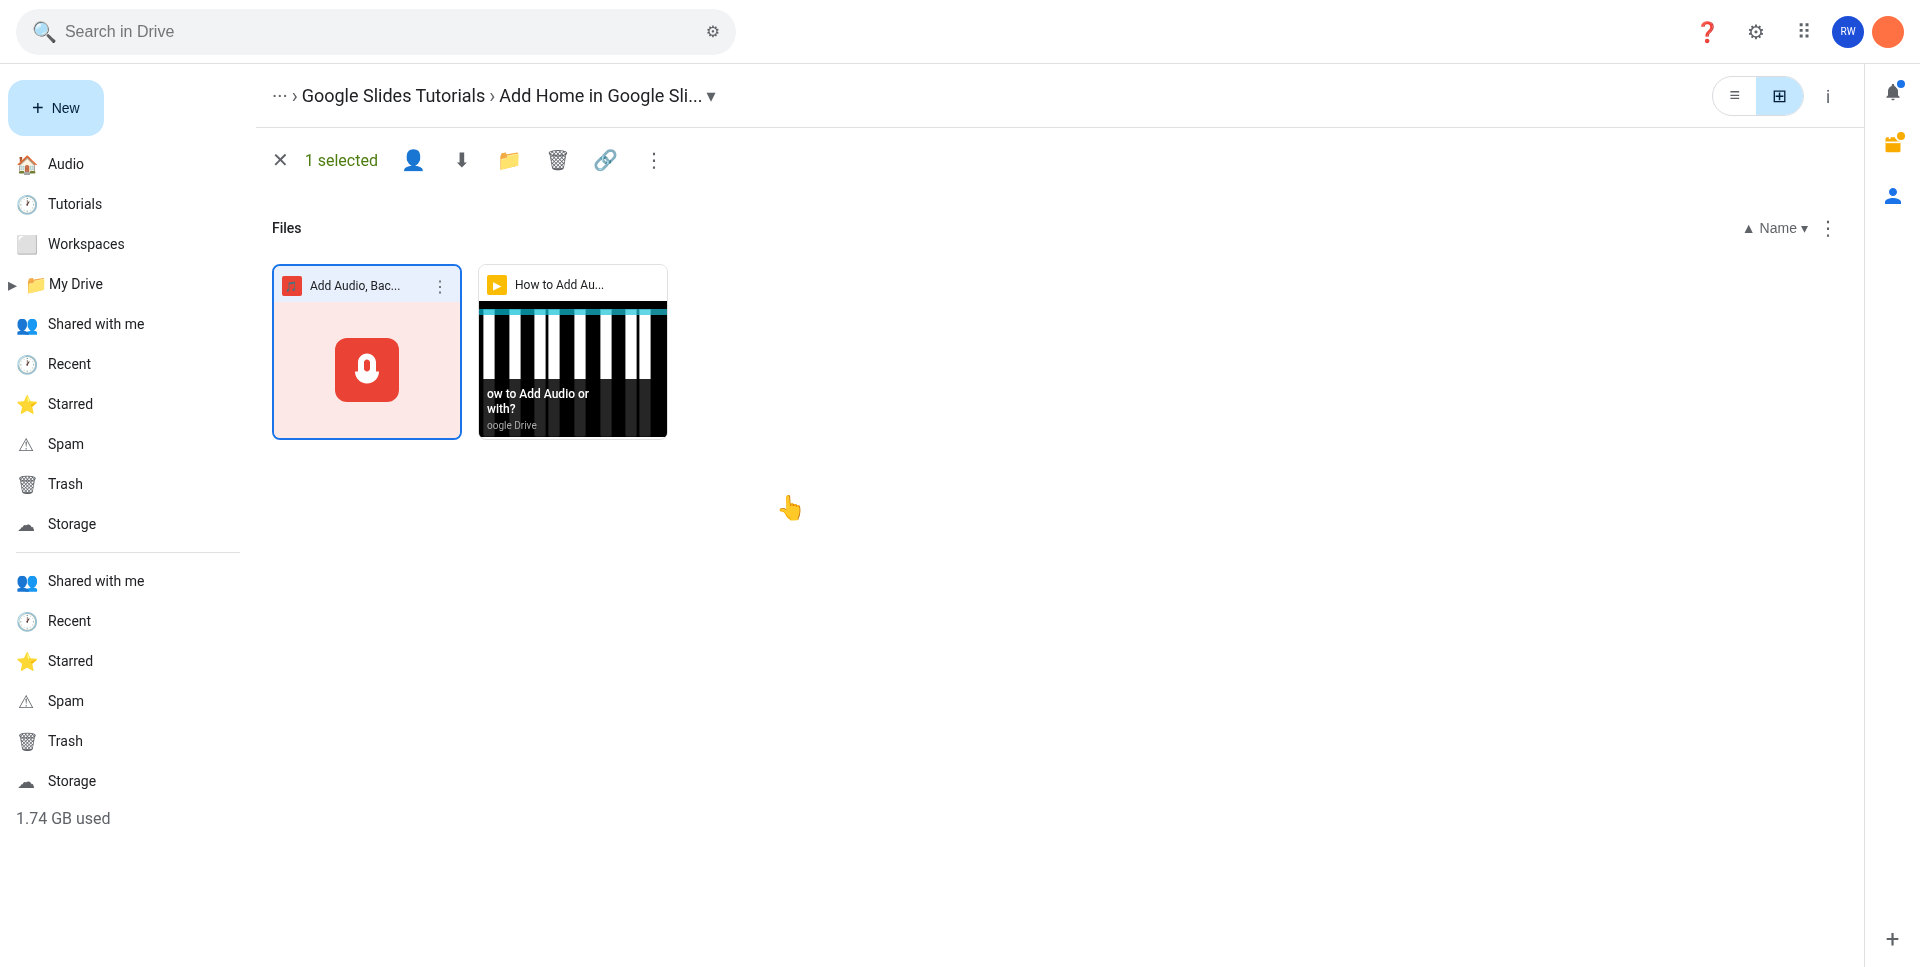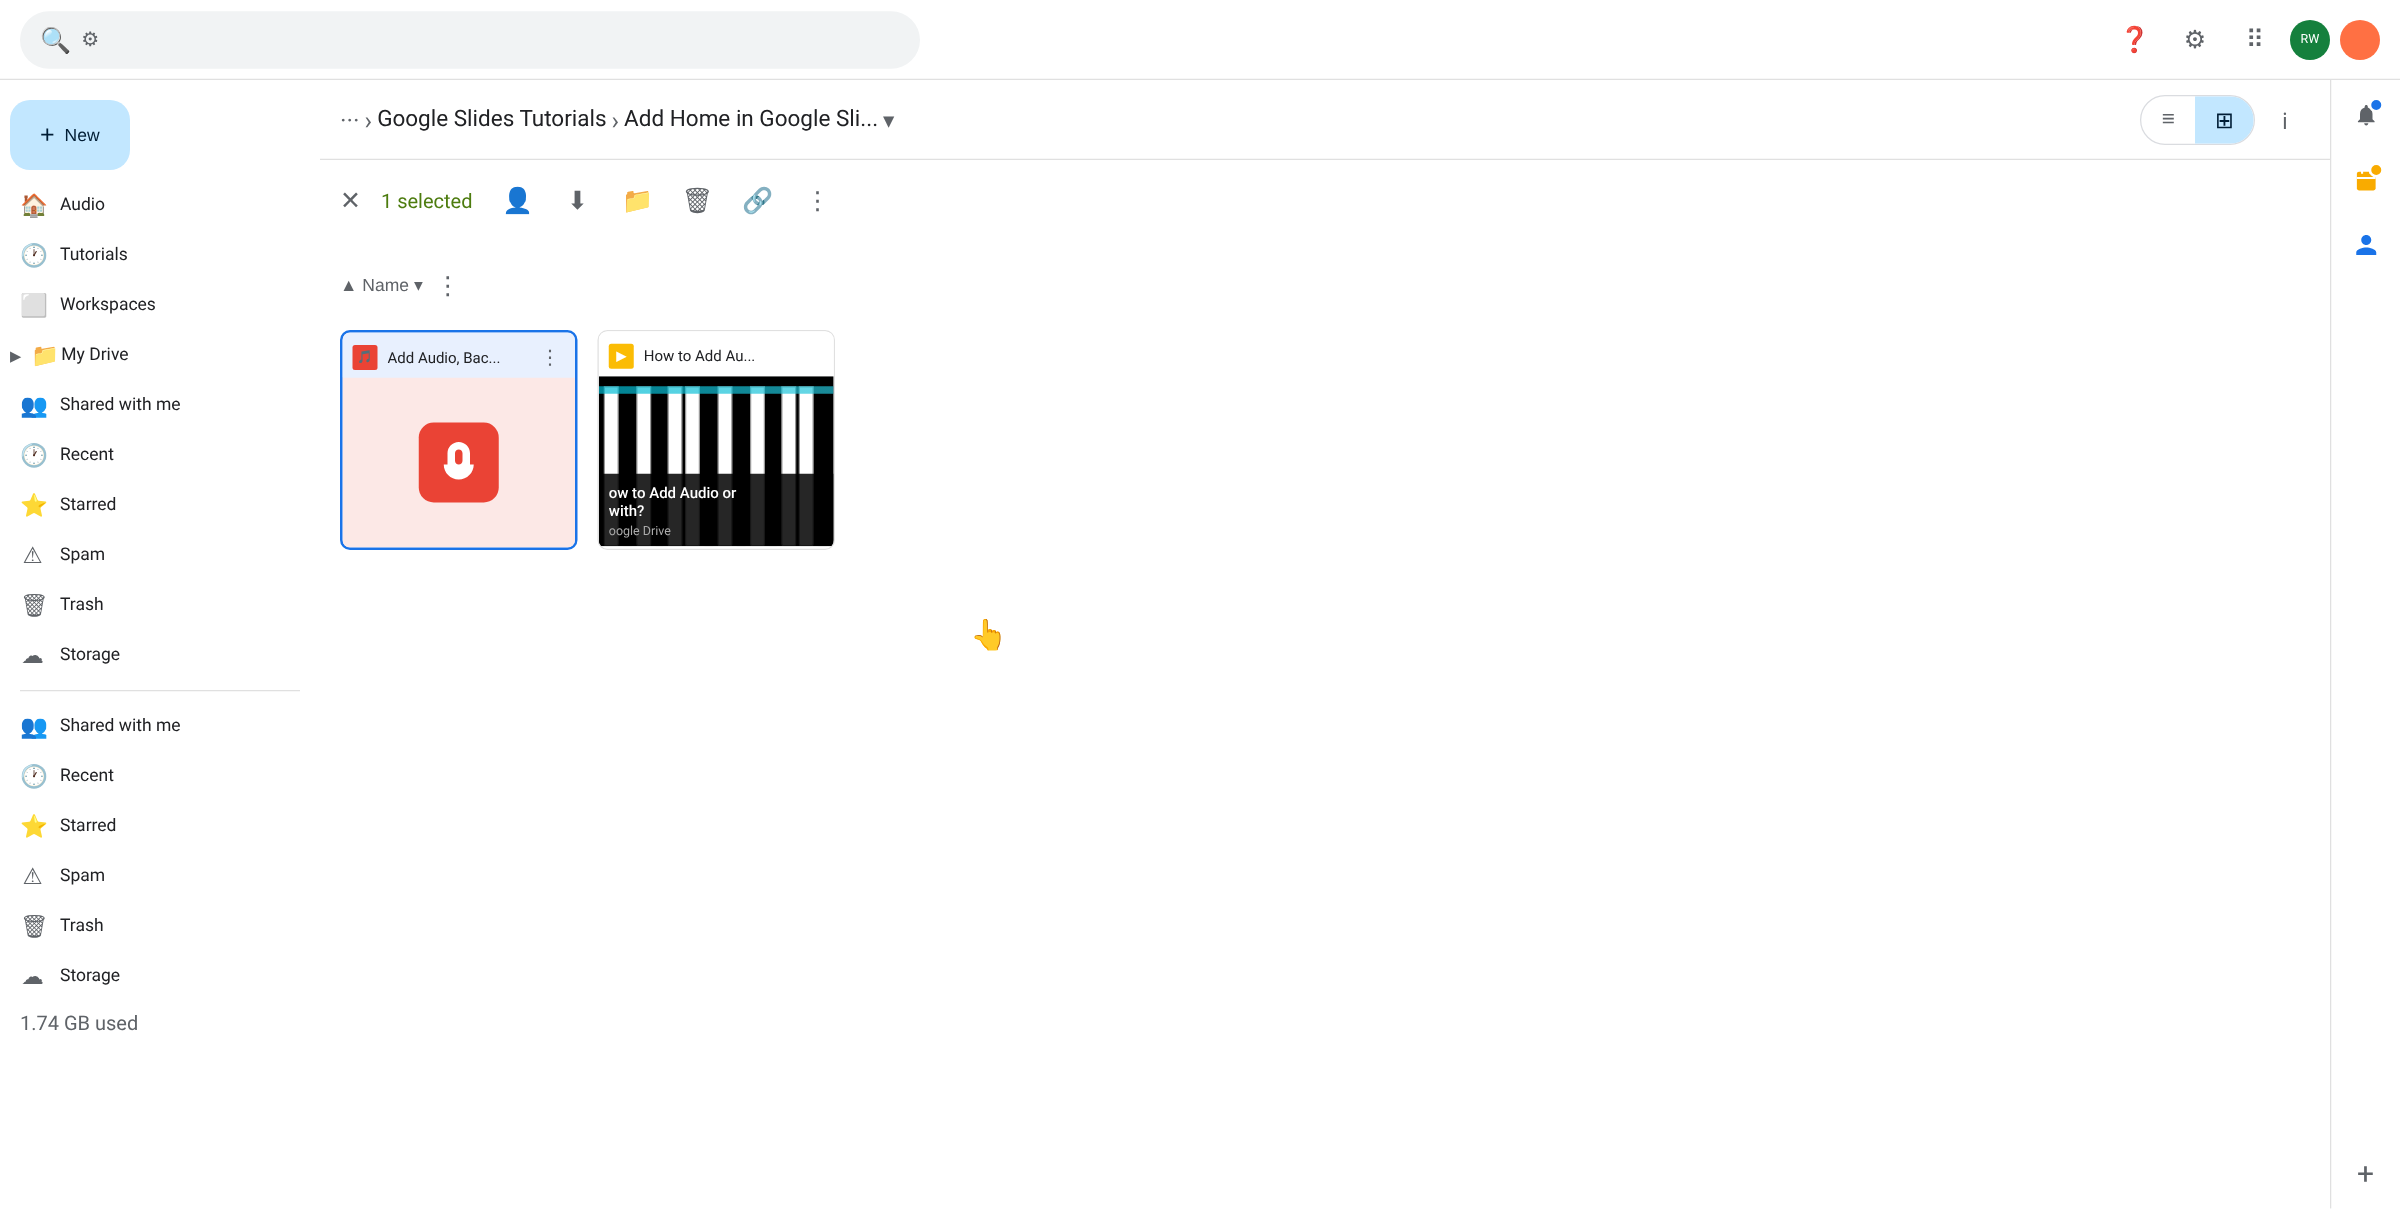--- a/index.html
+++ b/index.html
@@ -91,28 +91,29 @@
   </style>
 </head>
 <body>
 
 <div class="app">
 
   <div class="top-bar">
 
     <div class="search-bar">
       <span class="search-icon-btn">🔍</span>
+      <input class="search-input" type="text" placeholder="Search in Drive" style="">
       <span class="search-icon-btn" style="font-size:16px;">⚙</span>
     </div>
 
     <div class="top-right">
       <button class="icon-btn">❓</button>
       <button class="icon-btn">⚙</button>
       <button class="icon-btn">⠿</button>
-      <div class="avatar" style="background:#15803d;">
+      <div class="avatar" style="background:#1d4ed8;">
         <span style="font-size:10px;color:#fff;">RW</span>
       </div>
       <div class="avatar" style="background:#ff7043;">
       </div>
     </div>
   </div>
 
   <div class="main-area">
 
     <div class="sidebar">
@@ -244,20 +245,21 @@
         <button class="sel-action-btn" title="Copy link" style="color: #1a73e8;">
           <span>🔗</span>
         </button>
         <button class="sel-action-btn" title="More actions">
           <span>⋮</span>
         </button>
       </div>
 
       <div class="files-section">
         <div class="section-header">
+          <span class="section-title">Files</span>
           <button class="sort-btn">
             <span>▲</span>
             <span>Name</span>
             <span>▾</span>
           </button>
           <button class="sel-action-btn">
             <span>⋮</span>
           </button>
         </div>
 

